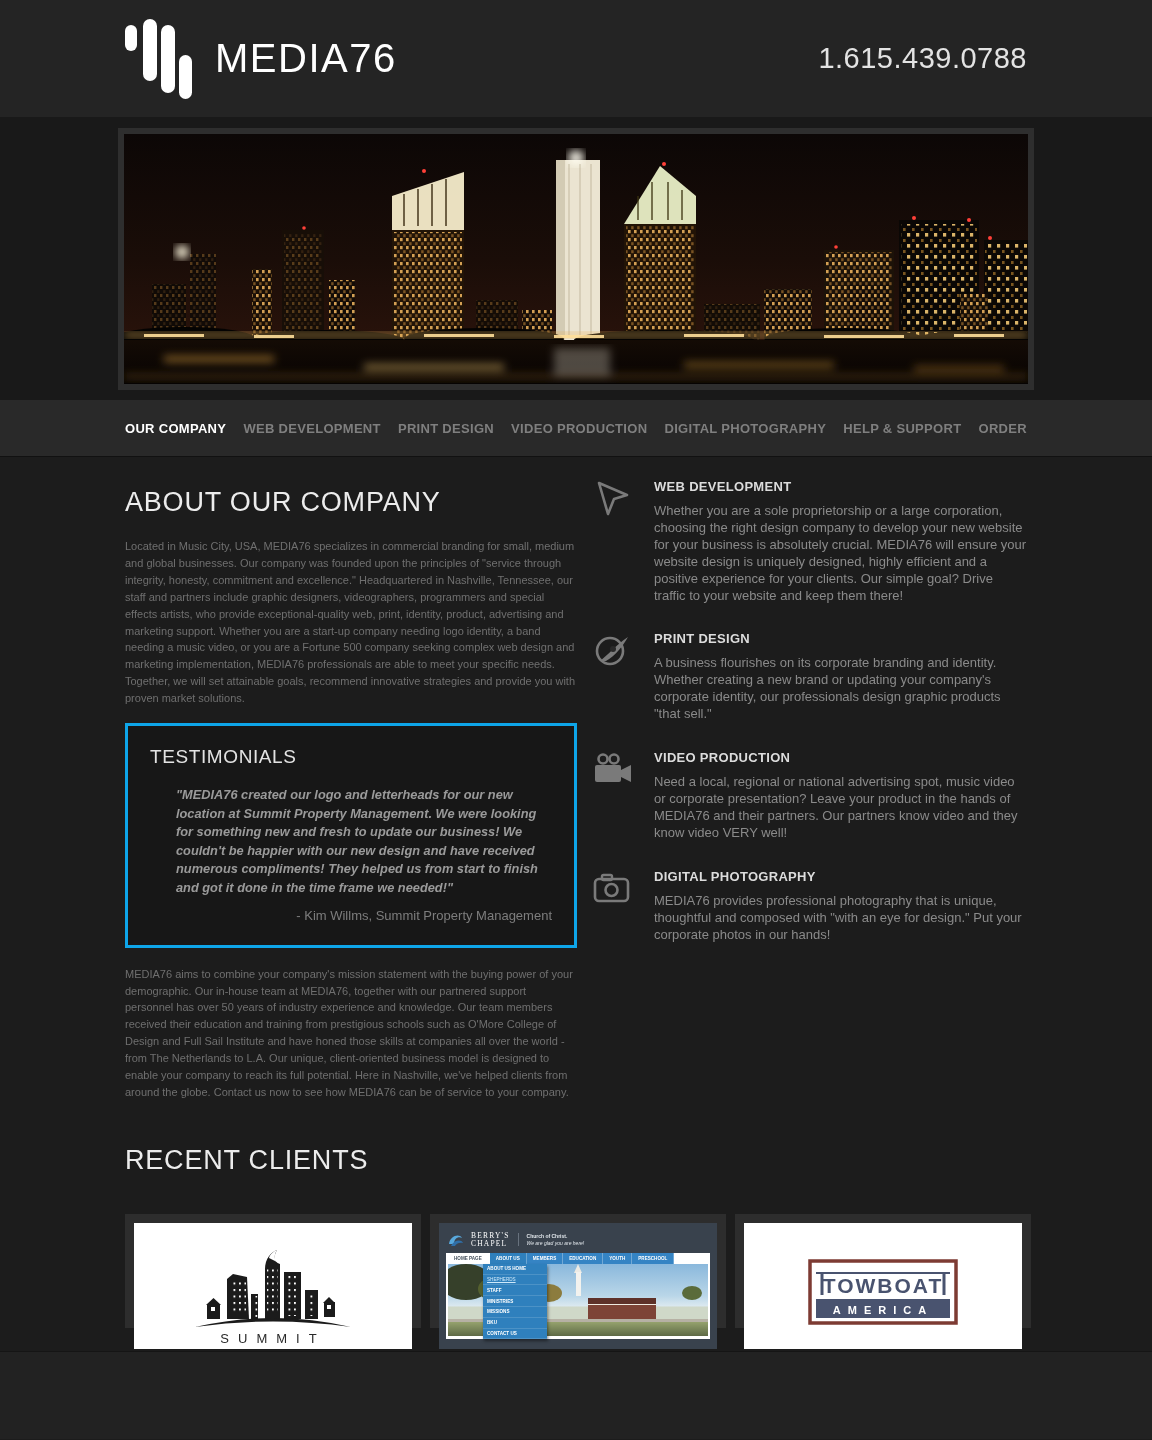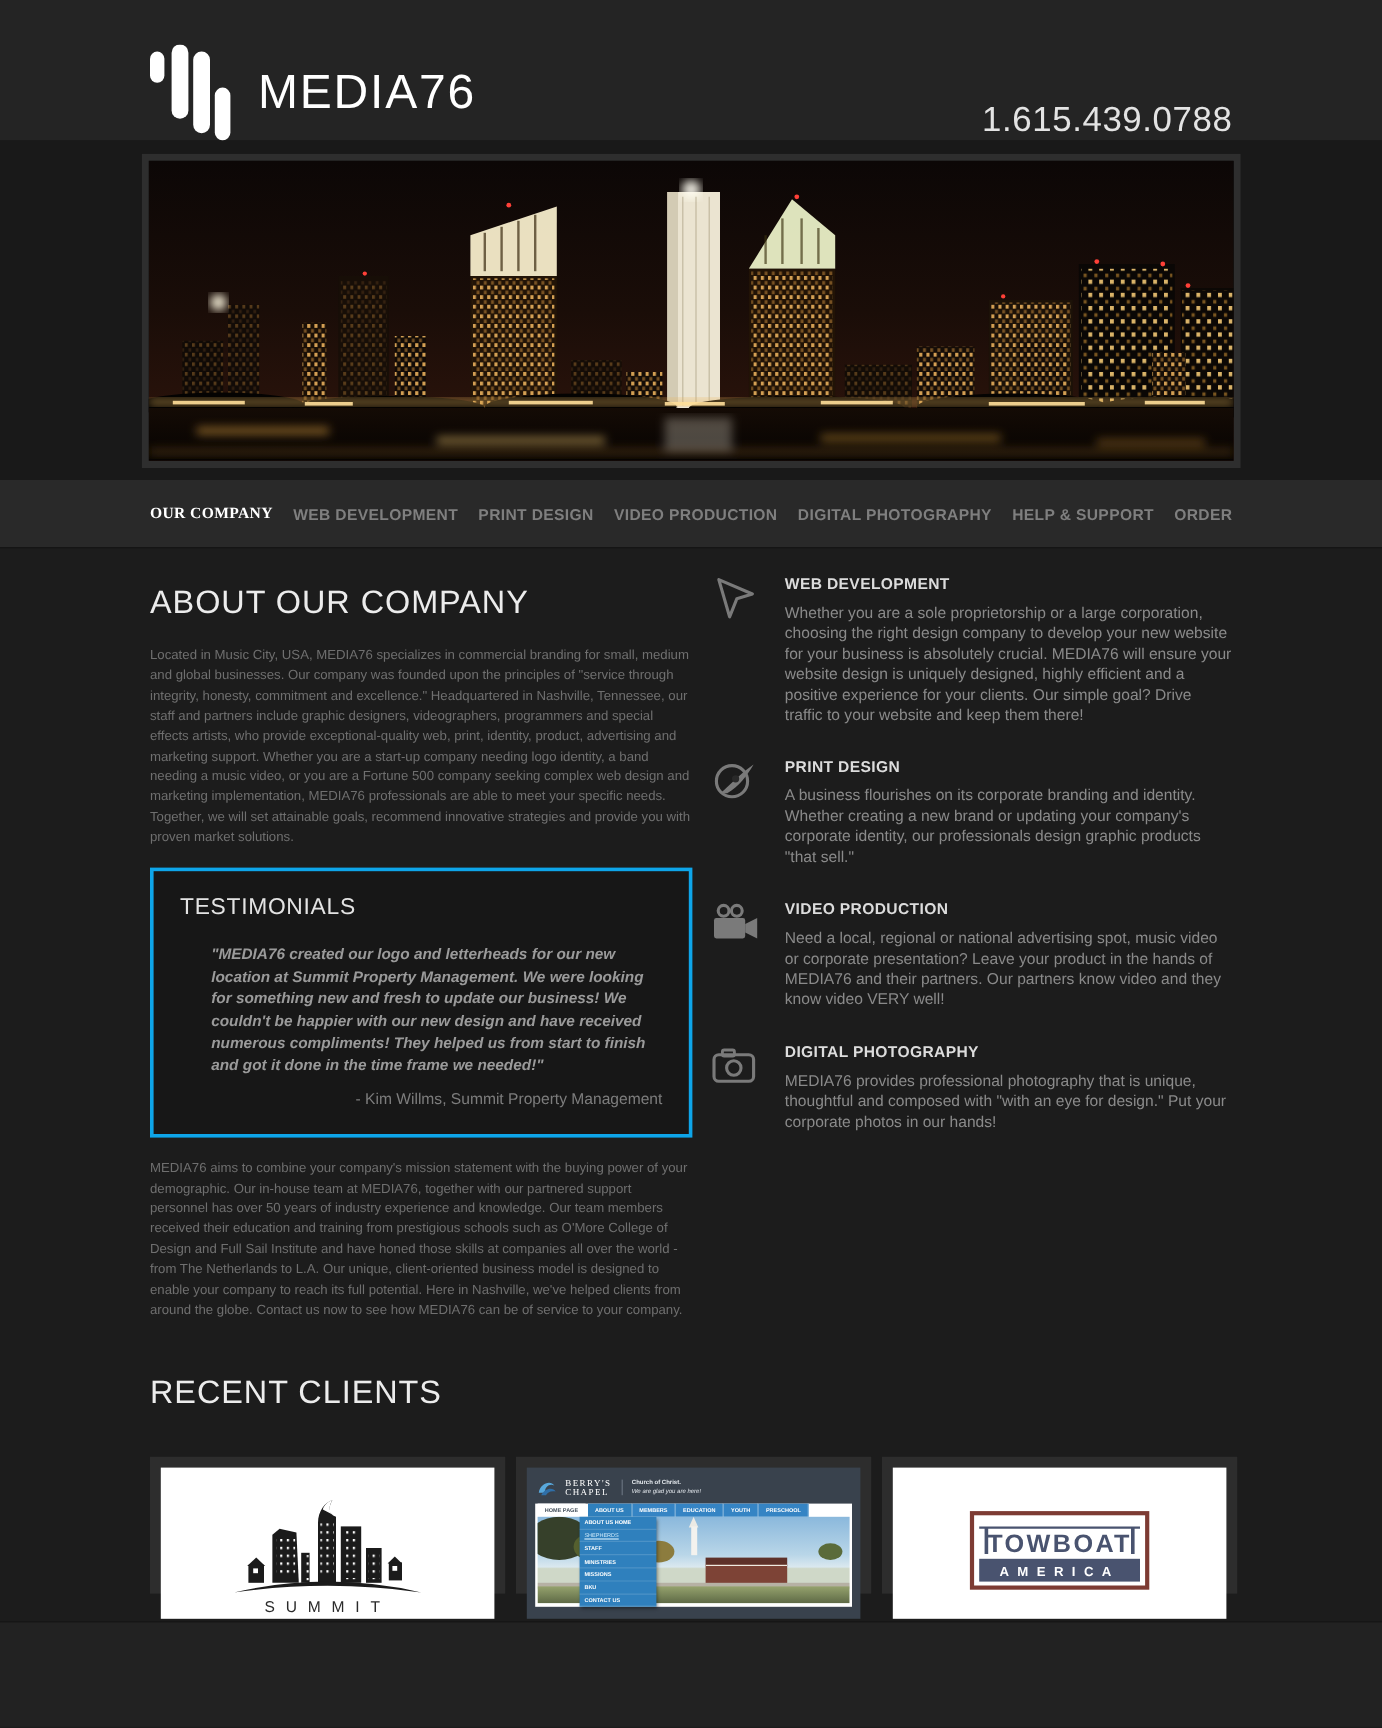--- a/index.html
+++ b/index.html
@@ -7,37 +7,37 @@
   body {
     width:1152px; height:1440px; position:relative;
     background:#1c1c1c;
     font-family:"Liberation Sans", sans-serif;
     -webkit-font-smoothing:antialiased;
   }
   .container { width:902px; margin:0 auto; }
 
   
   .site-header { height:117px; background:#242424; }
-  .site-header .container { height:100%; display:flex; align-items:flex-end; justify-content:space-between; }
+  .site-header .container { height:100%; display:flex; align-items:center; justify-content:space-between; }
   .logo-block { display:flex; align-items:center; gap:20px; }
   .logo-bars { display:block; }
   .logo-text { font-size:40px; color:#fff; letter-spacing:1.5px; font-weight:300; }
   .logo-text .b76 { font-weight:500; }
   .phone { font-size:29px; color:#e3e3e3; font-weight:300; letter-spacing:.5px; }
 
   
   .hero-section { background:#191919; padding:11px 0 10px; }
   .hero-frame { width:916px; margin:0 auto; border:6px solid #2e2e2e; height:262px; background:#000; }
   .hero-frame svg { display:block; }
 
   
   .navbar { height:57px; background:#292929; border-bottom:1px solid #111; }
   .navbar .container { height:100%; display:flex; align-items:center; justify-content:space-between; }
   .nav-item { font-size:13px; font-weight:700; color:#7f7f7f; text-decoration:none; letter-spacing:.3px; cursor:pointer; }
-  .nav-item.active { color:#fff;font-family:Liberation Serif, serif; }
+  .nav-item.active { color:#fff; }
 
   
   .main { padding-top:20px; }
   .main .container { display:flex; }
   .col-left { width:452px; flex:none; }
   .col-right { flex:1; padding-left:15px; }
   h1.page-heading { font-size:27px; font-weight:300; color:#ececec; letter-spacing:.8px; margin:10px 0 20px; }
   p.body-text { font-size:11px; line-height:16.9px; color:#6f6f6f; margin:0 0 14px; }
 
   .testimonial-box { background:#171717; border:3px solid #0ea5e9; padding:20px 22px 22px; margin:16px 0 18px; }

